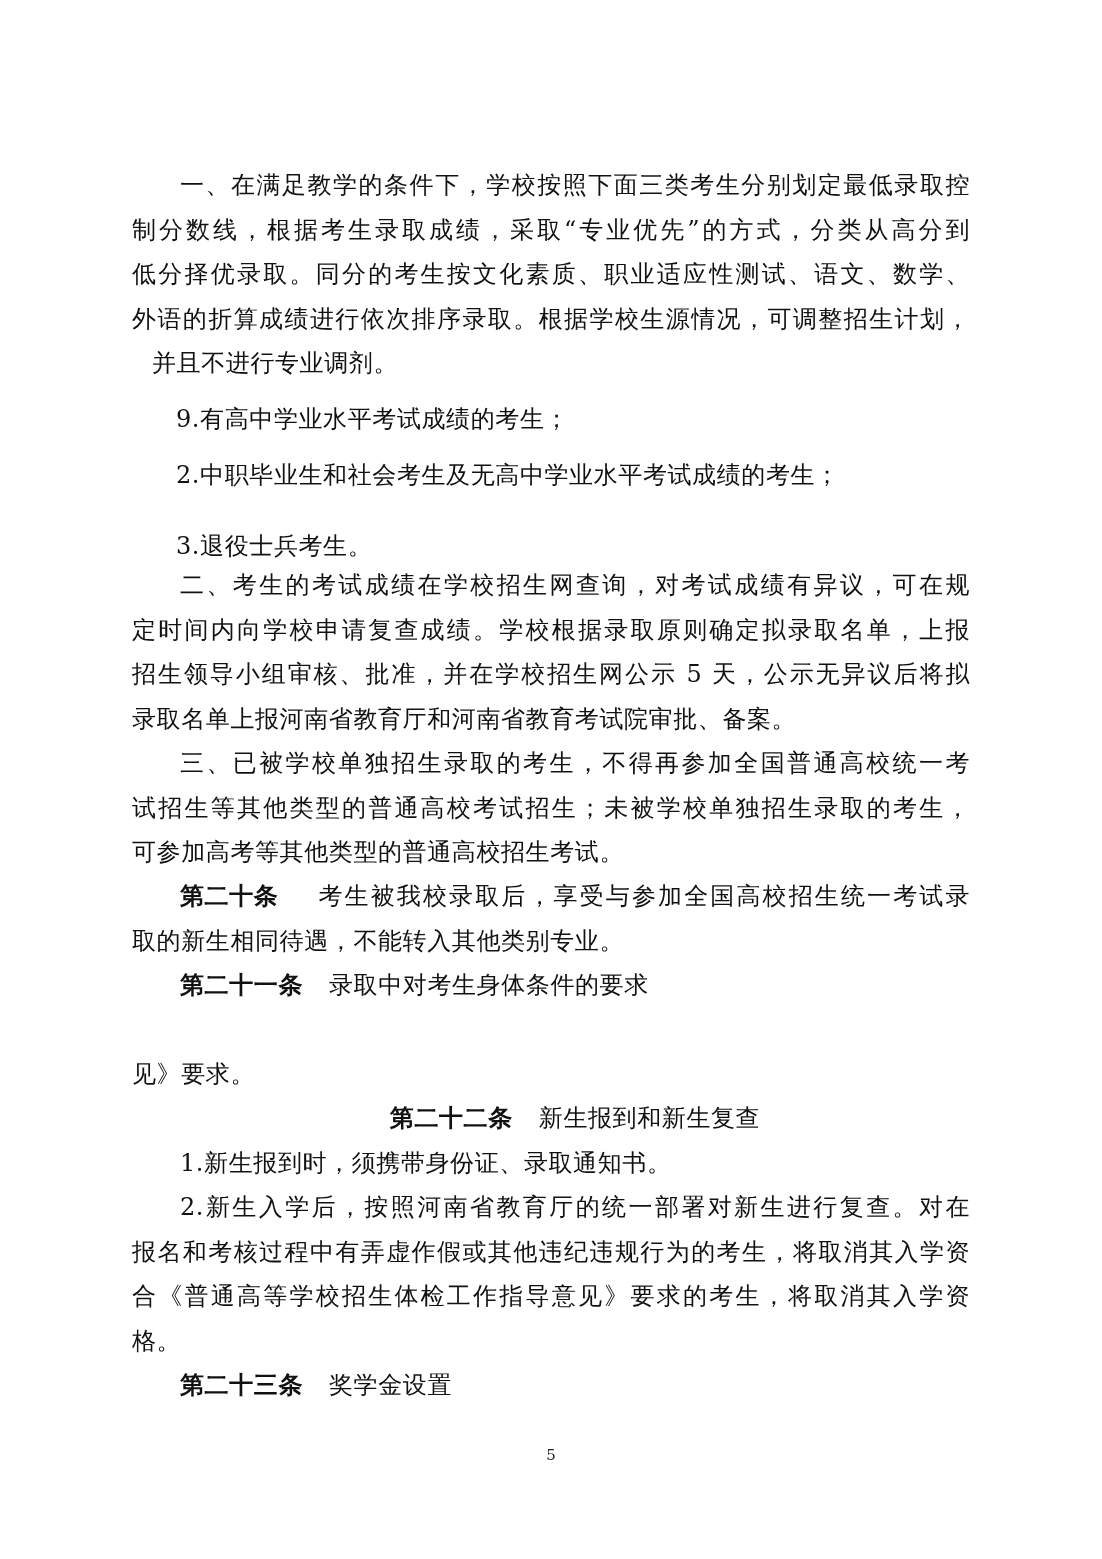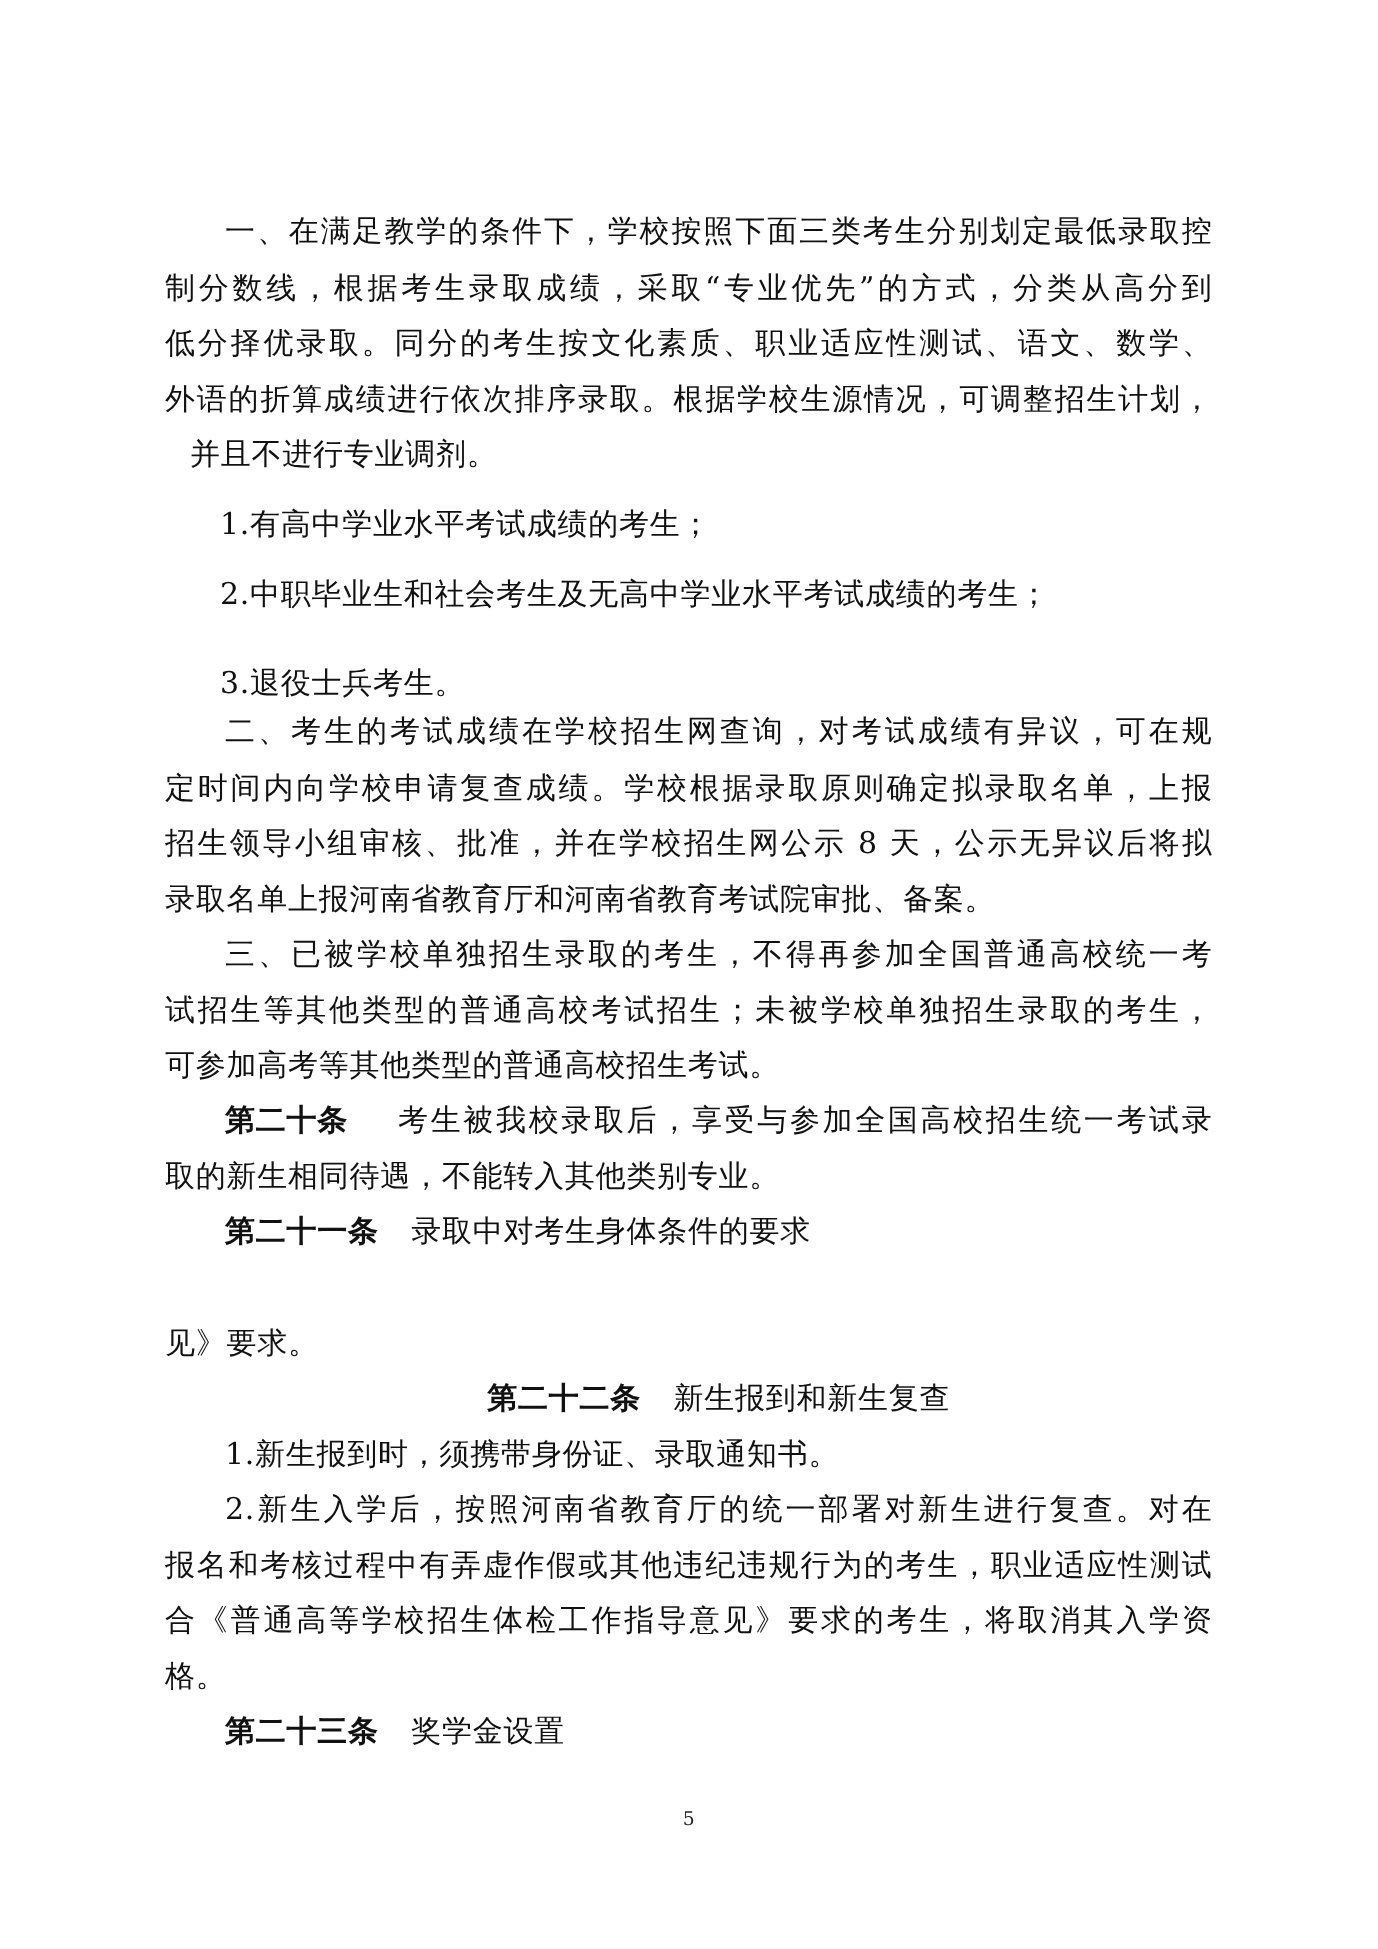--- a/index.html
+++ b/index.html
@@ -58,27 +58,27 @@
 <body>
 
 <div class="page">
 
   <div class="line justify indent" style="top:170px;">一、在满足教学的条件下，学校按照下面三类考生分别划定最低录取控</div>
   <div class="line justify" style="top:215px;">制分数线，根据考生录取成绩，采取“专业优先”的方式，分类从高分到</div>
   <div class="line justify" style="top:259px;">低分择优录取。同分的考生按文化素质、职业适应性测试、语文、数学、</div>
   <div class="line justify" style="top:304px;">外语的折算成绩进行依次排序录取。根据学校生源情况，可调整招生计划，</div>
   <div class="line" style="top:348px;margin-left:20px;">并且不进行专业调剂。</div>
 
-  <div class="line indent-s" style="top:404px;">1.有高中学业水平考试成绩的考生；</div>
+  <div class="line indent-s" style="top:404px;">9.有高中学业水平考试成绩的考生；</div>
   <div class="line indent-s" style="top:460px;">2.中职毕业生和社会考生及无高中学业水平考试成绩的考生；</div>
   <div class="line indent-s" style="top:531px;">3.退役士兵考生。</div>
 
   <div class="line justify indent" style="top:570px;">二、考生的考试成绩在学校招生网查询，对考试成绩有异议，可在规</div>
   <div class="line justify" style="top:615px;">定时间内向学校申请复查成绩。学校根据录取原则确定拟录取名单，上报</div>
-  <div class="line justify" style="top:659px;">招生领导小组审核、批准，并在学校招生网公示 8 天，公示无异议后将拟</div>
+  <div class="line justify" style="top:659px;">招生领导小组审核、批准，并在学校招生网公示 5 天，公示无异议后将拟</div>
   <div class="line" style="top:704px;">录取名单上报河南省教育厅和河南省教育考试院审批、备案。</div>
 
   <div class="line justify indent" style="top:748px;">三、已被学校单独招生录取的考生，不得再参加全国普通高校统一考</div>
   <div class="line" style="top:837px;">可参加高考等其他类型的普通高校招生考试。</div>
   <div class="line justify" style="top:793px;">试招生等其他类型的普通高校考试招生；未被学校单独招生录取的考生，</div>
 
   <div class="line indent" style="top:881px; display:flex; justify-content:flex-start;">
     <span class="article-head">第二十条</span>
     <span style="margin-left:40px; flex:1; text-align:justify; text-align-last:justify;">考生被我校录取后，享受与参加全国高校招生统一考试录</span>
   </div>
@@ -87,21 +87,21 @@
   <div class="line indent" style="top:970px;">
     <span class="article-head">第二十一条</span><span class="gap" style="width:26px;"></span><span>录取中对考生身体条件的要求</span>
   </div>
   <div class="line" style="top:1059px;">见》要求。</div>
 
   <div class="line indent" style="top:1103px;text-align:center;">
     <span class="article-head">第二十二条</span><span class="gap" style="width:26px;"></span><span>新生报到和新生复查</span>
   </div>
   <div class="line indent" style="top:1148px;">1.新生报到时，须携带身份证、录取通知书。</div>
   <div class="line justify indent" style="top:1192px;">2.新生入学后，按照河南省教育厅的统一部署对新生进行复查。对在</div>
-  <div class="line justify" style="top:1237px;">报名和考核过程中有弄虚作假或其他违纪违规行为的考生，职业适应性测试</div>
+  <div class="line justify" style="top:1237px;">报名和考核过程中有弄虚作假或其他违纪违规行为的考生，将取消其入学资</div>
   <div class="line justify" style="top:1281px;">合《普通高等学校招生体检工作指导意见》要求的考生，将取消其入学资</div>
   <div class="line" style="top:1326px;">格。</div>
 
   <div class="line indent" style="top:1370px;">
     <span class="article-head">第二十三条</span><span class="gap" style="width:26px;"></span><span>奖学金设置</span>
   </div>
 
   <div class="page-number">5</div>
 </div>
 

